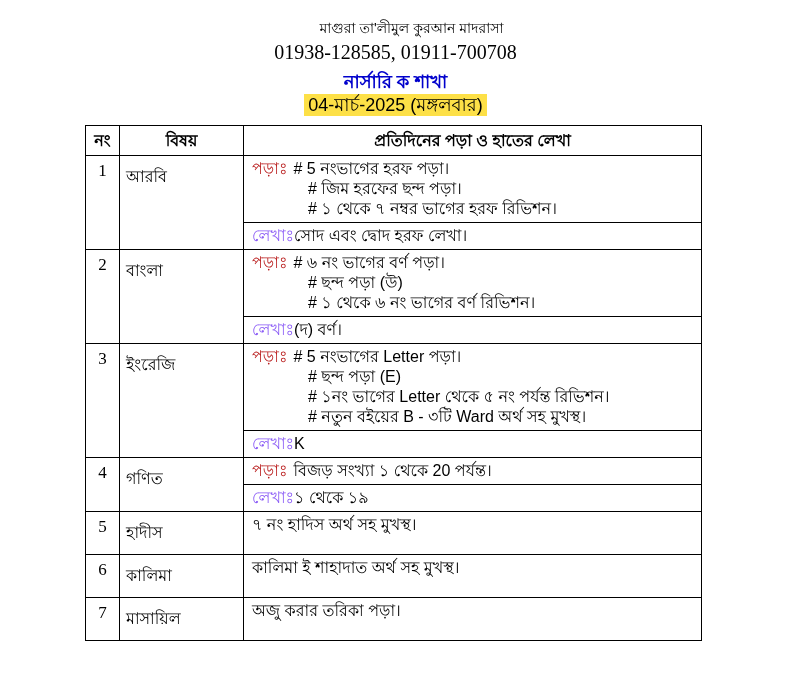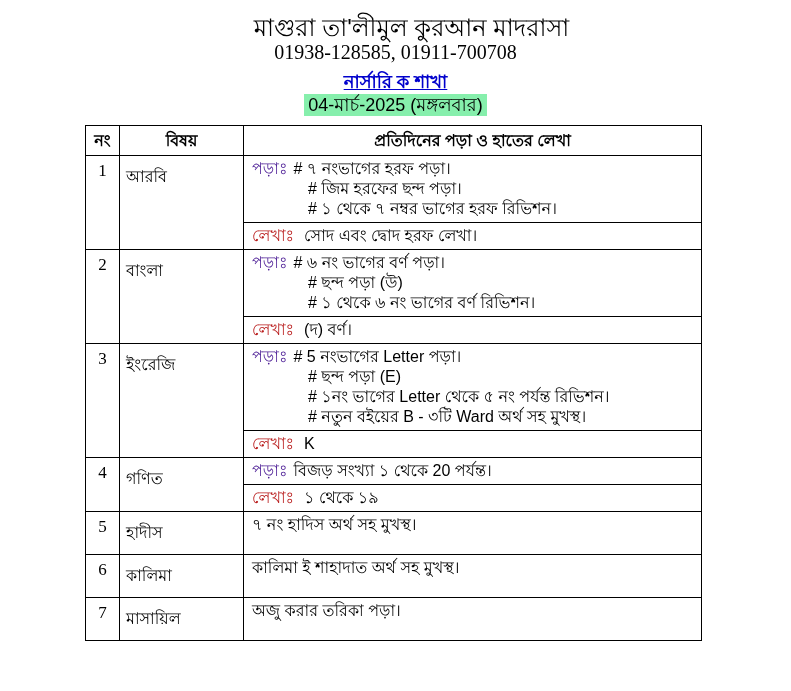--- a/index.html
+++ b/index.html
@@ -7,37 +7,36 @@
     margin: 0; padding: 0;
     width: 791px; height: 691px;
     background: #ffffff;
     font-family: "Liberation Sans", "DejaVu Sans", sans-serif;
     color: #000000;
   }
   .doc { padding-top: 16px; }
 
   
   .hdr { text-align: center; }
-  .org   { font-size: 24px; line-height: 24px; margin-left: 32px; }
+  .org   { font-size: 14px; line-height: 24px; margin-left: 32px; }
   .addr  { font-size: 18px; line-height: 23px; }
   .phones{
     font-family: Liberation Serif, serif;
     font-size: 20px; line-height: 24px;
   }
   .section {
     margin-top: 7px;
     font-size: 18px; line-height: 22px;
     font-weight: bold;
     color: #0000CC;
-    text-decoration: underline;
   }
   .dateline { margin-top: 1px; font-size: 18px; line-height: 22px; }
   .date-hl {
     display: inline-block;
-    background: #86efac;
+    background: #fde047;
     padding: 0 4px;
   }
 
   
   table.lesson {
     border-collapse: collapse;
     margin: 9px 0 0 85px;
     width: 616px;
     table-layout: fixed;
     font-size: 16px;
@@ -59,28 +58,27 @@
     text-align: center;
     font-family: "Liberation Serif", "DejaVu Serif", serif;
     font-size: 17px;
     padding-top: 5px;
   }
   td.subj { padding: 11px 6px; line-height: 20px; }
   td.content { padding: 3px 8px; line-height: 20px; }
   .pline { white-space: nowrap; }
   .pline.indent { padding-left: 56px; }
   .plabel {
-    color: #4c1d95;
+    color: #b91c1c;
     display: inline-block;
     margin-right: 6px;
   }
   .llabel {
-    color: #b91c1c;
+    color: #8b5cf6;
     display: inline-block;
-    margin-right: 10px;
   }
 </style>
 </head>
 <body>
 
 <div class="doc">
 
   <div class="hdr">
     <div class="org">মাগুরা তা'লীমুল কুরআন মাদরাসা</div>
     <div class="phones">01938-128585, 01911-700708</div>
@@ -101,21 +99,21 @@
         <tr>
       <th>নং</th>
       <th>বিষয়</th>
       <th>প্রতিদিনের পড়া ও হাতের লেখা</th>
     </tr>
 
     <tr>
       <td class="num" rowspan="2">1</td>
       <td class="subj" rowspan="2">আরবি</td>
       <td class="content">
-        <div class="pline"><span class="plabel">পড়াঃ</span><span># ৭ নংভাগের হরফ পড়া।</span></div>
+        <div class="pline"><span class="plabel">পড়াঃ</span><span># 5 নংভাগের হরফ পড়া।</span></div>
         <div class="pline indent"># জিম হরফের ছন্দ পড়া।</div>
         <div class="pline indent"># ১ থেকে ৭ নম্বর ভাগের হরফ রিভিশন।</div>
       </td>
     </tr>
     <tr>
       <td class="content"><span class="llabel">লেখাঃ</span><span>সোদ এবং দ্বোদ হরফ লেখা।</span></td>
     </tr>
 
     <tr>
       <td class="num" rowspan="2">2</td>

